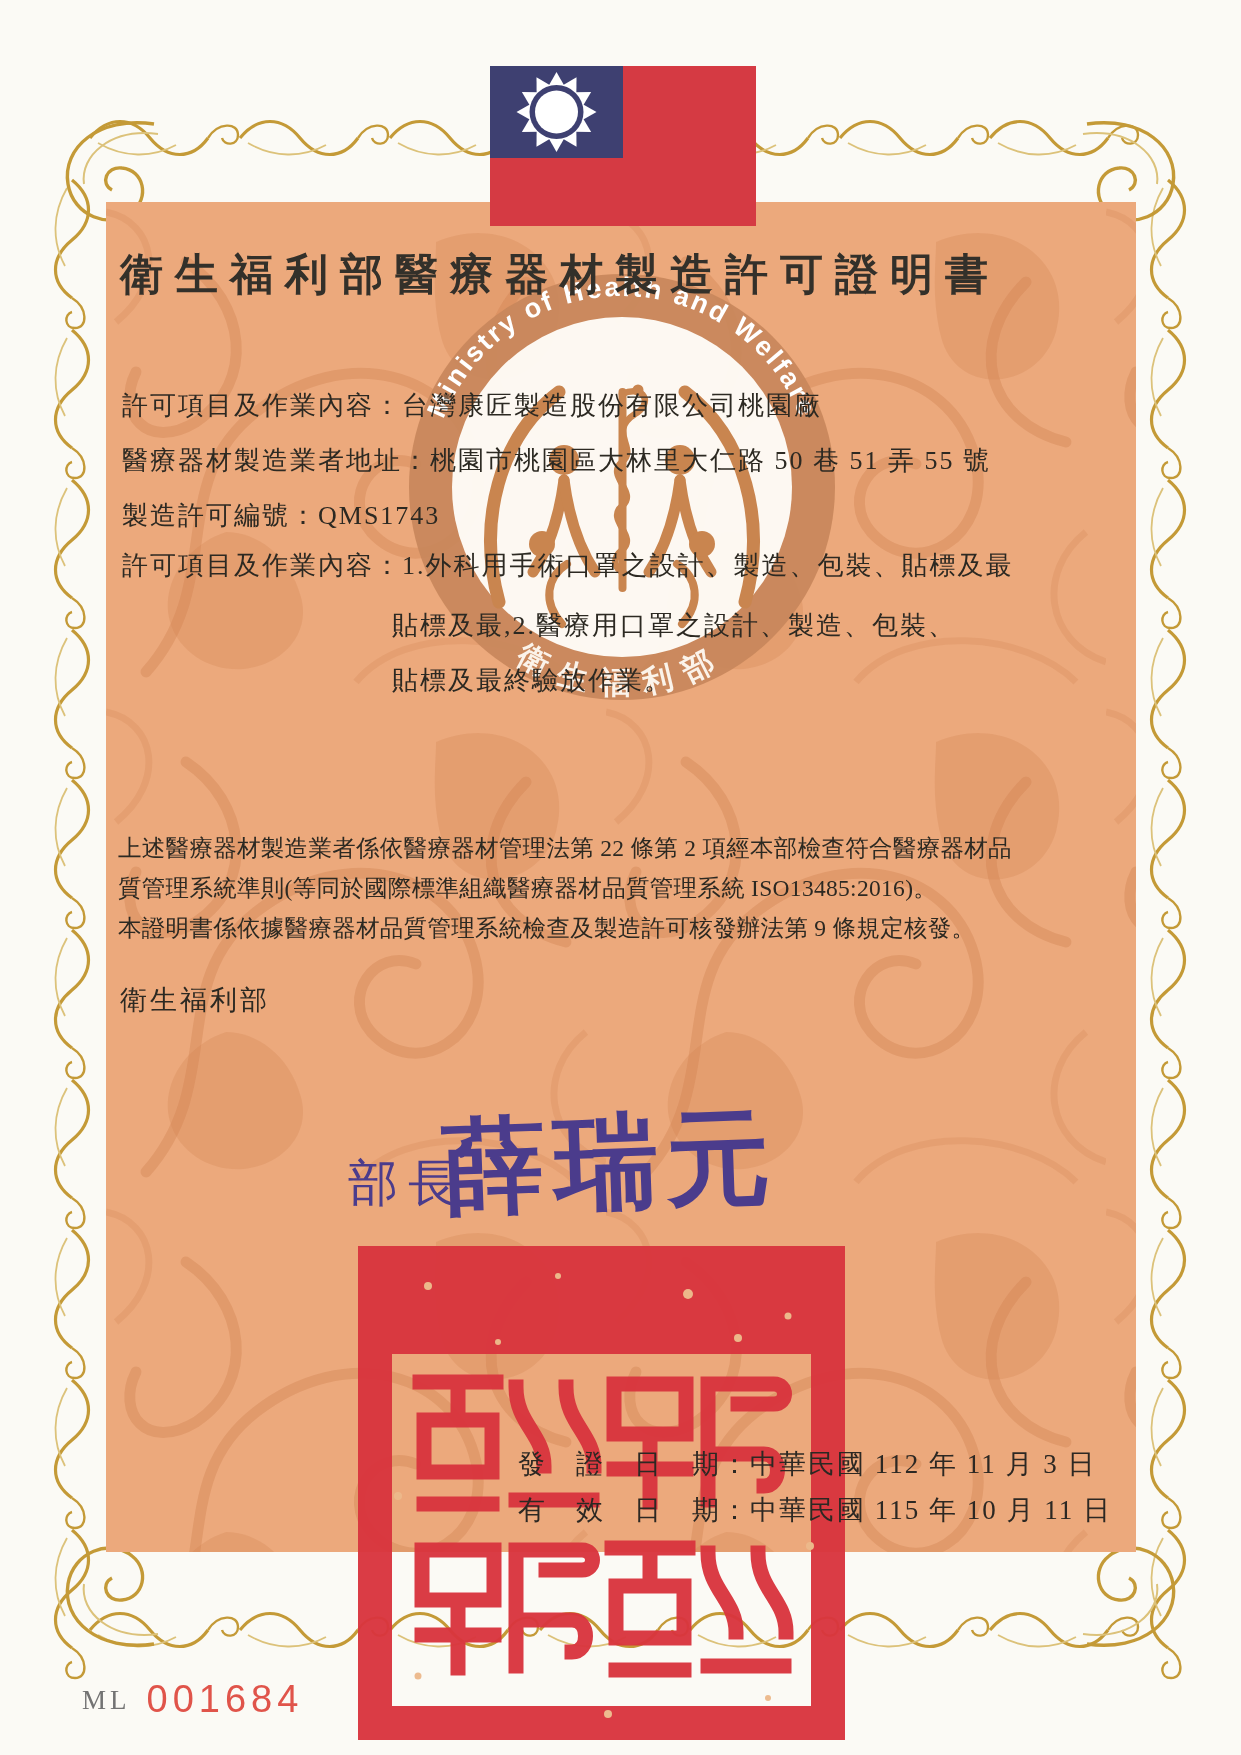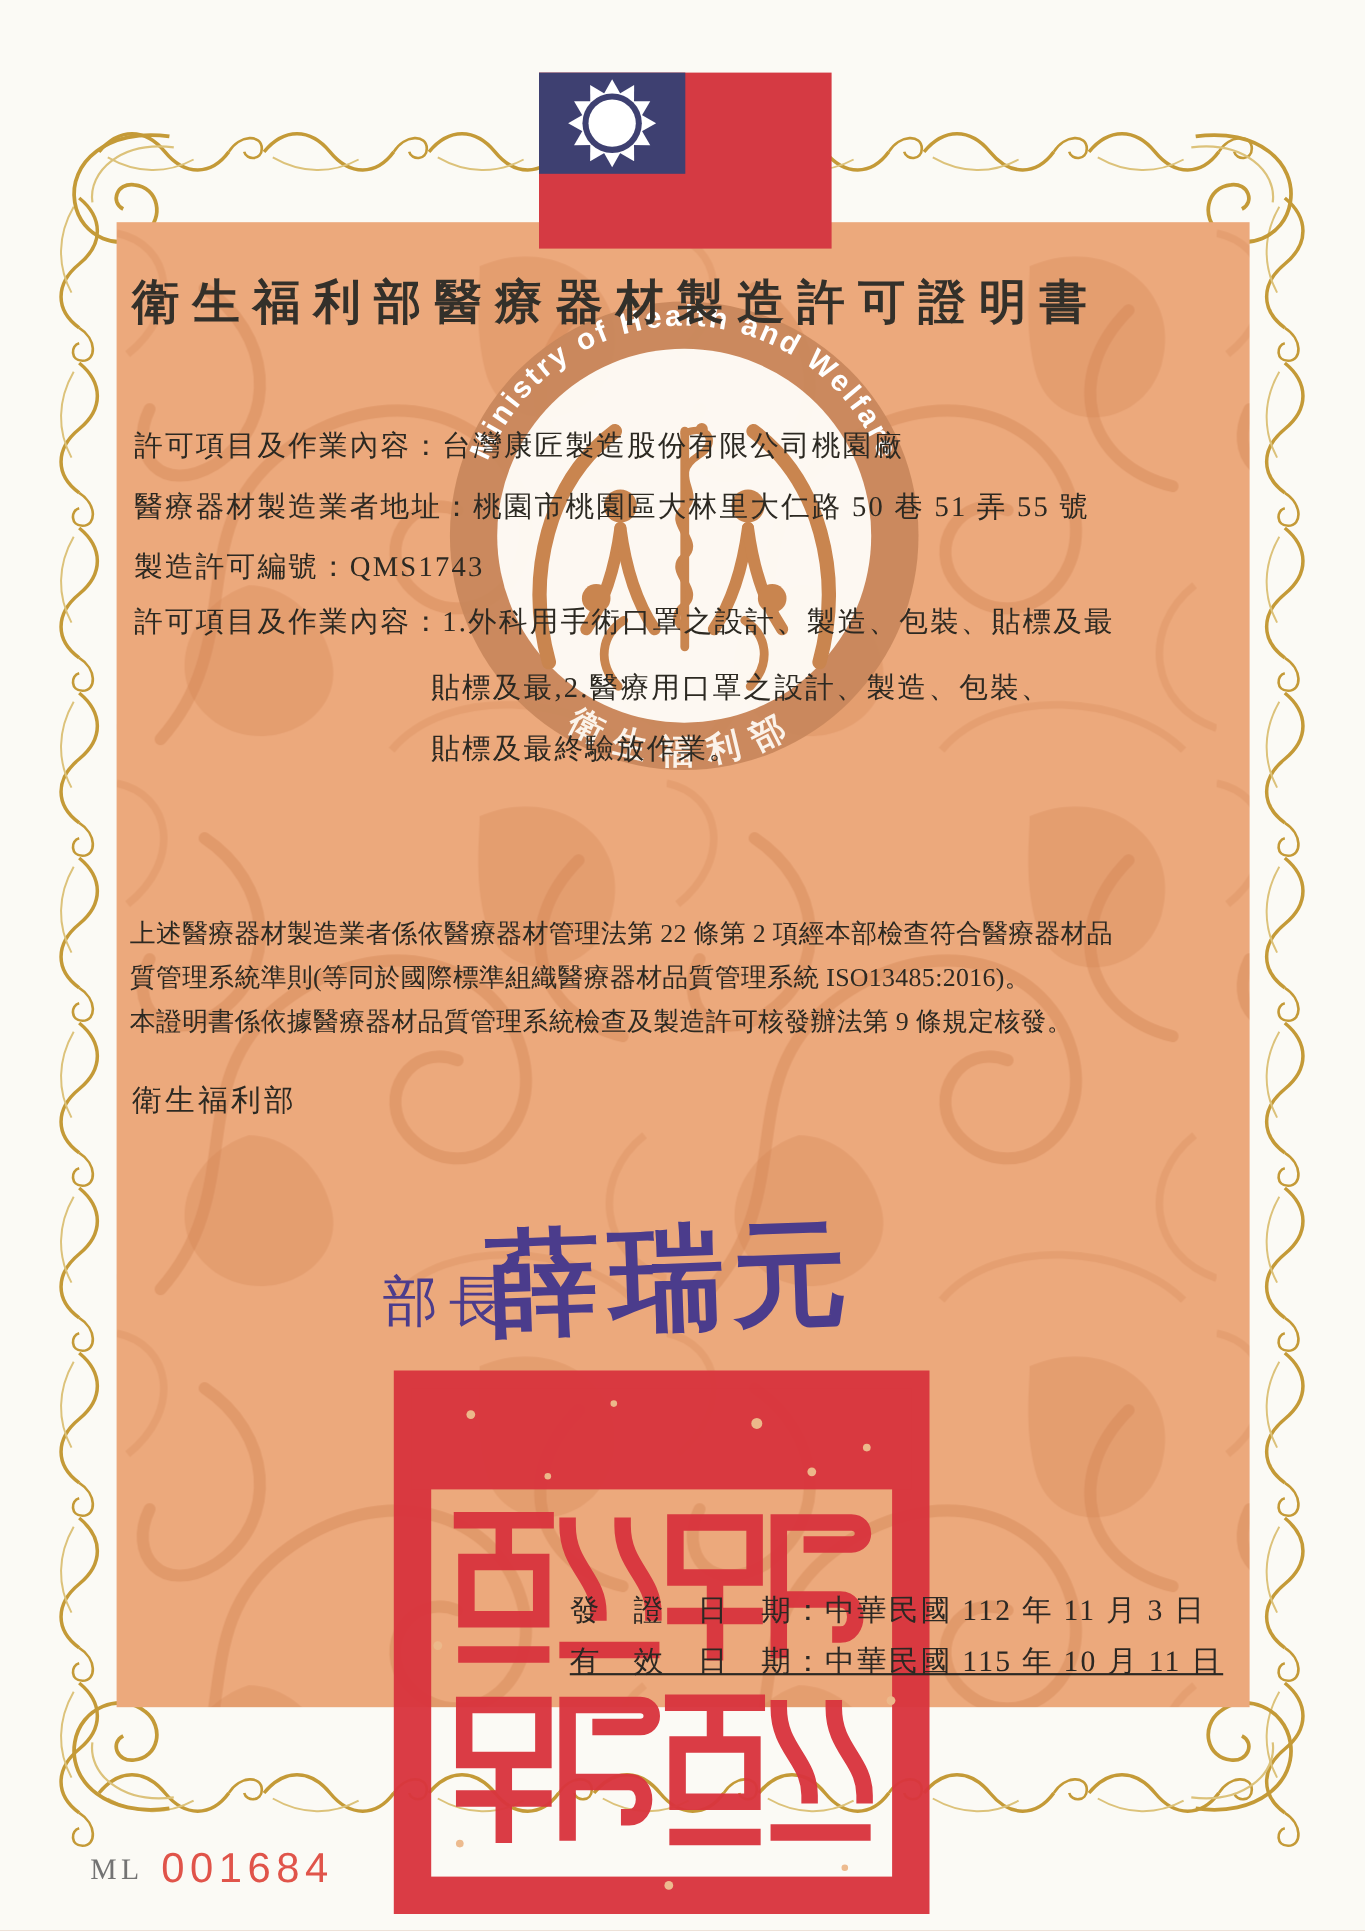--- a/index.html
+++ b/index.html
@@ -56,21 +56,21 @@
     position:absolute; left:442px; top:1094px; z-index:5;
     font-size:104px; font-weight:700; color:#4b3c8c; letter-spacing:8px;
     transform:rotate(-2deg); white-space:nowrap;
   }
   .seal{position:absolute; left:358px; top:1246px; width:487px; height:494px; z-index:6; opacity:0.96;}
   .date-line{
     position:absolute; z-index:7; font-size:27px; color:#2c2823;
     letter-spacing:2px; white-space:nowrap;
   }
   .date-line.issue{left:518px; top:1446px;}
-  .date-line.valid{left:518px; top:1492px;text-decoration:underline;}
+  .date-line.valid{left:518px; top:1492px;}
   .serial{position:absolute; left:82px; top:1678px; z-index:7; white-space:nowrap;}
   .serial .prefix{font-size:27px; color:#737373; letter-spacing:4px; vertical-align:baseline;}
   .serial .digits{
     font-family:Liberation Sans, sans-serif; font-size:38px; color:#e0544a;
     letter-spacing:5px; margin-left:16px; vertical-align:-3px;
   }
 </style>
 </head>
 <body>
 

